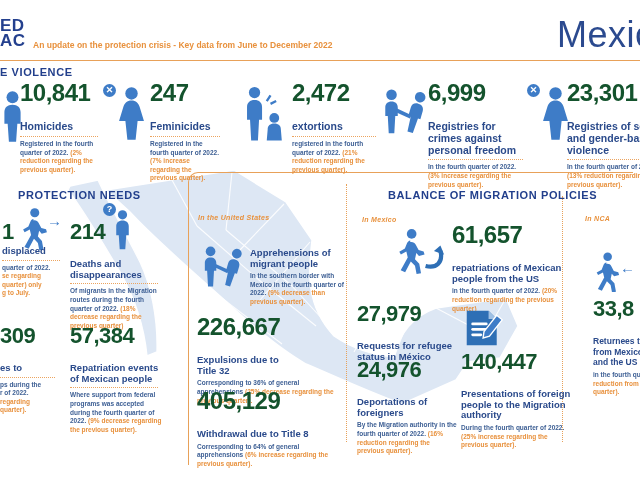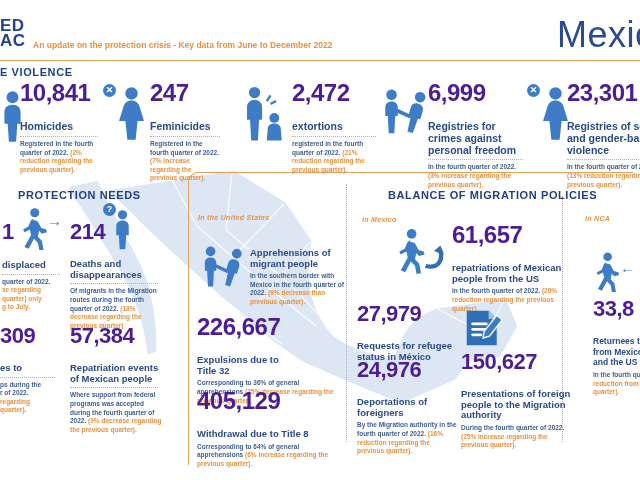--- a/index.html
+++ b/index.html
@@ -5,21 +5,21 @@
   html,body{margin:0;padding:0}
   body{width:640px;height:480px;position:relative;overflow:hidden;background:#fff;
        font-family:"Liberation Sans",sans-serif;}
   .abs{position:absolute}
   .logo{font-weight:bold;color:#24408E;font-size:17px;line-height:15px;letter-spacing:.5px}
   .subtitle{font-size:8.5px;font-weight:bold;color:#E8913D}
   .country{font-size:36px;color:#2B4A8F;letter-spacing:.5px}
   .rule{left:0;top:60px;width:640px;border-top:1.5px solid #E8A159}
   .sec{font-size:11px;font-weight:bold;color:#223F8C;letter-spacing:.6px}
   .region{font-size:7px;font-weight:bold;font-style:italic;color:#E8913D;letter-spacing:.3px}
-  .num{font-size:24px;font-weight:bold;color:#4c1d95;line-height:1.05;letter-spacing:-.5px}
+  .num{font-size:24px;font-weight:bold;color:#14532d;line-height:1.05;letter-spacing:-.5px}
   .num.md{font-size:22px}
   .lbl{font-size:10.5px;font-weight:bold;color:#2A4A8B;line-height:1.12;margin-top:16px}
   .lbl.sm{font-size:9.5px}
   .dots{margin-top:3px;border-top:1.6px dotted #ECA45F;height:0}
   .desc{font-size:6.5px;font-weight:bold;color:#3D5F94;line-height:1.32;margin-top:3px}
   .note{color:#E8913D}
   .line{white-space:nowrap}
   .badge{width:13px;height:13px;border-radius:50%;background:#3E7CC7;color:#fff;
          font-size:9px;font-weight:bold;text-align:center;line-height:13px}
   .arrow{color:#3E7CC7;font-weight:bold;font-size:15px;line-height:1}
@@ -143,21 +143,21 @@
 
 <div class="abs sec z1" style="left:18px;top:189px">PROTECTION NEEDS</div>
 
 <svg class="abs z1" style="left:18px;top:208px" width="30" height="42" viewBox="0 0 34 48">
   <circle class="ic" cx="19" cy="5.5" r="5.2"></circle>
   <path class="ic" d="M17.5 12.5c-1.6.3-2.8 1.3-3.4 2.8l-2.4 5.9-6 3.4 1.7 3 5.9-3.1 1.5 6.3-7.6 13.9 4.8 2 6.1-11.6 4.5 4.8 1.7 8.9 4.8-.8-1.9-10.3-4.6-5 1.4-6.6 2.9 3.2 6-1.6-1-3.3-5.4-1.6-3.2-6c-1-1.9-2.9-3-5.8-2.6z"></path>
 </svg>
 <span class="abs arrow z1" style="left:47px;top:213px">→</span>
 <div class="abs z1" style="left:2px;top:220px;width:62px">
   <div class="num md">1</div>
-  <div class="lbl sm" style="margin-top:17px">displaced</div>
+  <div class="lbl sm" style="margin-top:3px">displaced</div>
   <div class="dots" style="width:58px"></div>
   <div class="desc">
     <div class="line">quarter of 2022.</div>
     <div class="line note">se regarding</div>
     <div class="line note">quarter) only</div>
     <div class="line note">g to July.</div>
   </div>
 </div>
 
 <div class="abs badge z1" style="left:103px;top:203px">?</div>
@@ -248,21 +248,21 @@
 </div>
 <svg class="abs z1" style="left:464px;top:306px" width="40" height="44" viewBox="0 0 44 44">
   <path d="M3 3h24l9 9v29H3z" fill="#2E6FB5"></path>
   <path d="M27 3l9 9h-9z" fill="#9FC0E4"></path>
   <rect x="8" y="16" width="18" height="3" rx="1.5" fill="#fff"></rect>
   <rect x="8" y="22" width="18" height="3" rx="1.5" fill="#fff"></rect>
   <rect x="8" y="28" width="12" height="3" rx="1.5" fill="#fff"></rect>
   <path d="M22 26 36 8l6 5-14 18-7 2z" fill="#3E7CC7" stroke="#fff" stroke-width="1.5"></path>
 </svg>
 <div class="abs z1" style="left:461px;top:350px;width:112px">
-  <div class="num md">150,627</div>
+  <div class="num md">140,447</div>
   <div class="lbl sm">Presentations of foreign people to the Migration authority</div>
   <div class="desc" style="width:105px"><span>During the fourth quarter of 2022.</span>
     <span class="note">(25% increase regarding the previous quarter).</span></div>
 </div>
 
 <div class="abs region z1" style="left:585px;top:215px">In NCA</div>
 <svg class="abs z1" style="left:592px;top:252px" width="28" height="40" viewBox="0 0 34 48">
   <circle class="ic" cx="19" cy="5.5" r="5.2"></circle>
   <path class="ic" d="M17.5 12.5c-1.6.3-2.8 1.3-3.4 2.8l-2.4 5.9-6 3.4 1.7 3 5.9-3.1 1.5 6.3-7.6 13.9 4.8 2 6.1-11.6 4.5 4.8 1.7 8.9 4.8-.8-1.9-10.3-4.6-5 1.4-6.6 2.9 3.2 6-1.6-1-3.3-5.4-1.6-3.2-6c-1-1.9-2.9-3-5.8-2.6z"></path>
 </svg>

